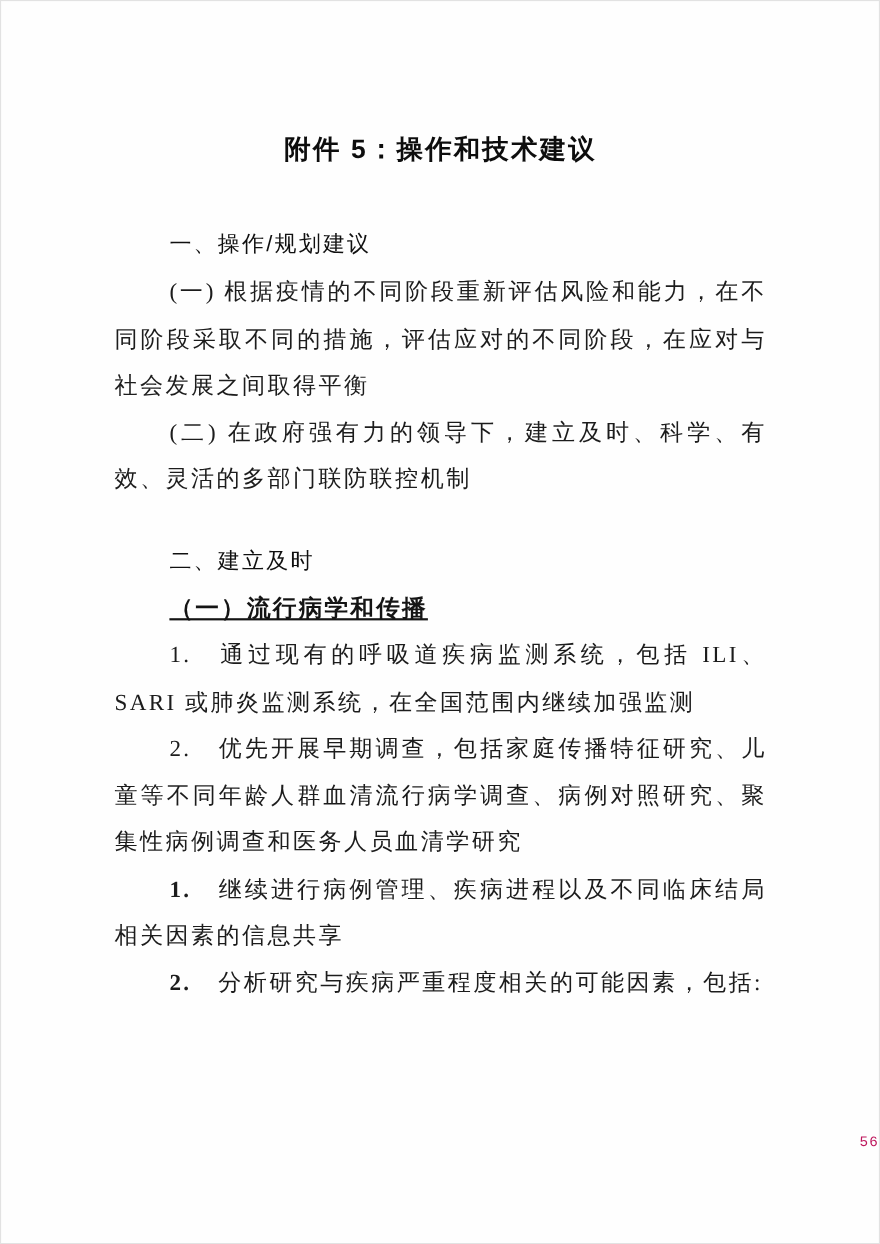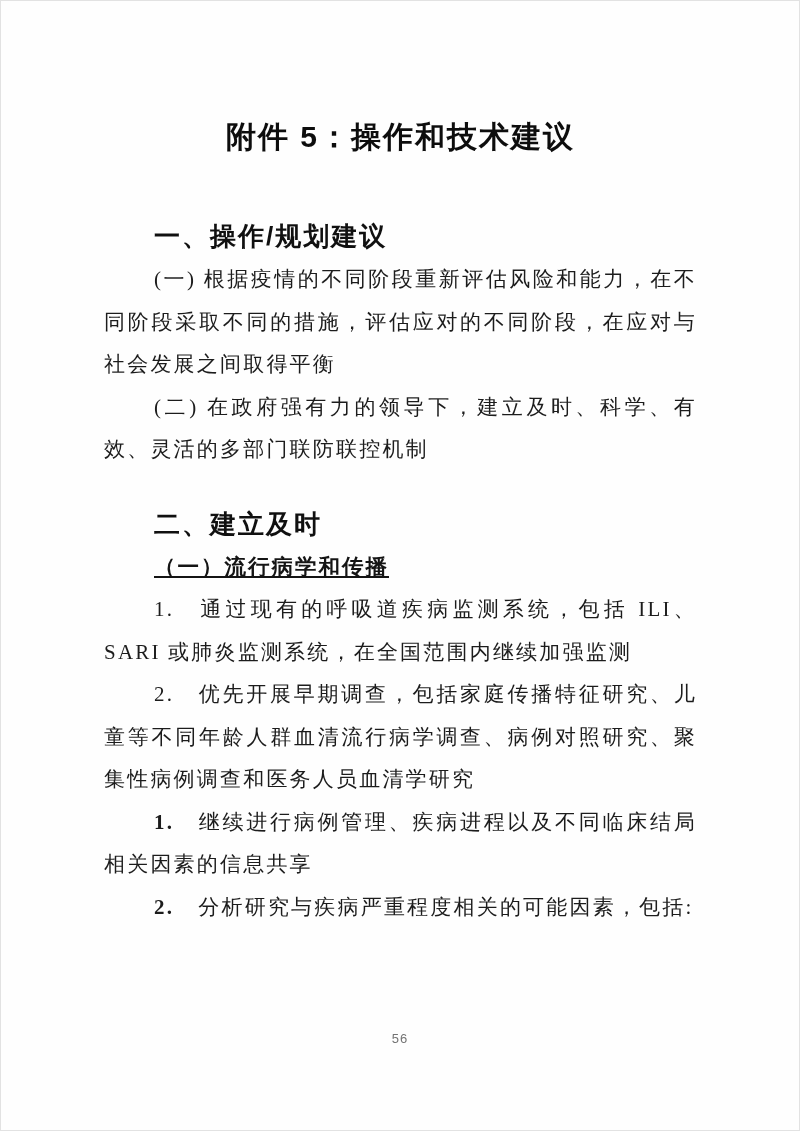--- a/index.html
+++ b/index.html
@@ -11,31 +11,31 @@
     border: 1px solid #e2e2e2;
     box-sizing: border-box;
     position: relative;
     padding: 112px 102px 0 103px;
     overflow: hidden;
     color: #1c1c1c;
   }
   .doc-title {
     font-family: "Liberation Sans", sans-serif;
     font-weight: 700;
-    font-size: 30px;
+    font-size: 24px;
     letter-spacing: 2px;
     line-height: 48px;
     text-align: center;
     color: #0d0d0d;
-    margin: 0 0 54px 0;
+    margin: 0 0 40px 0;
   }
   .sec-heading {
     font-family: "Liberation Sans", sans-serif;
-    font-weight: 700;
-    font-size: 26px;
+    font-weight: 400;
+    font-size: 20px;
     letter-spacing: 2px;
     line-height: 43px;
     color: #101010;
     margin: 0;
     text-indent: 50px;
   }
   .sec-heading.second { margin-top: 32px; }
   .sub-heading {
     font-family: "Liberation Serif", serif;
     font-weight: 700;
@@ -58,25 +58,25 @@
     color: #1c1c1c;
   }
   .marker-paren { margin-right: 0.35em; }
   .marker-num { margin-right: 1.15em; }
   .marker-num.bold { font-weight: 700; }
   .marker-sub { margin-right: 0.8em; }
   .page-number {
     position: absolute;
     left: 0; right: 0;
     bottom: 84px;
-    text-align: center;
-    font-family: Liberation Sans, sans-serif;
+    text-align: right;
+    font-family: Liberation Mono, monospace;
     font-size: 13px;
     letter-spacing: 1px;
-    color: #737373;
+    color: #be185d;
   }
 </style>
 </head>
 <body>
 
 <div class="page">
 
   <h1 class="doc-title">附件 5：操作和技术建议</h1>
 
   <h2 class="sec-heading">一、操作/规划建议</h2>

